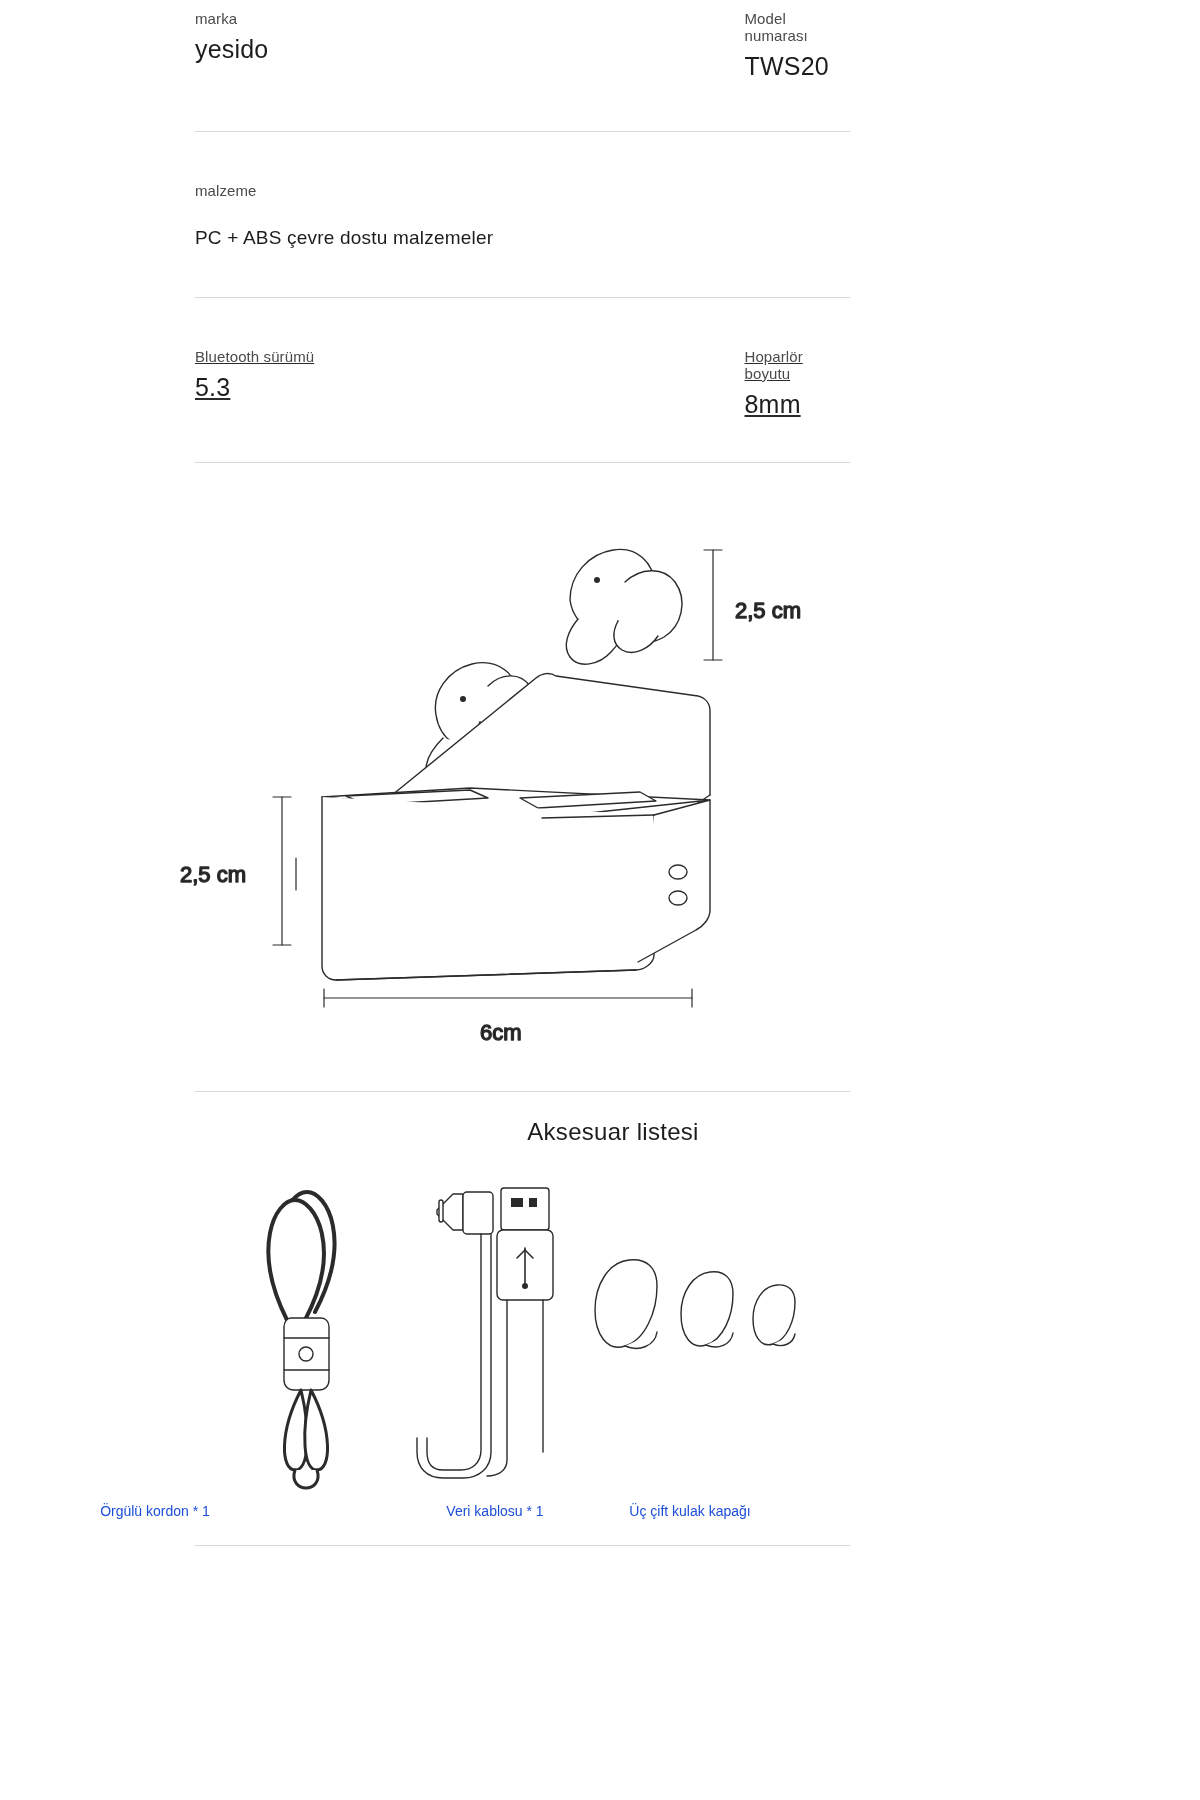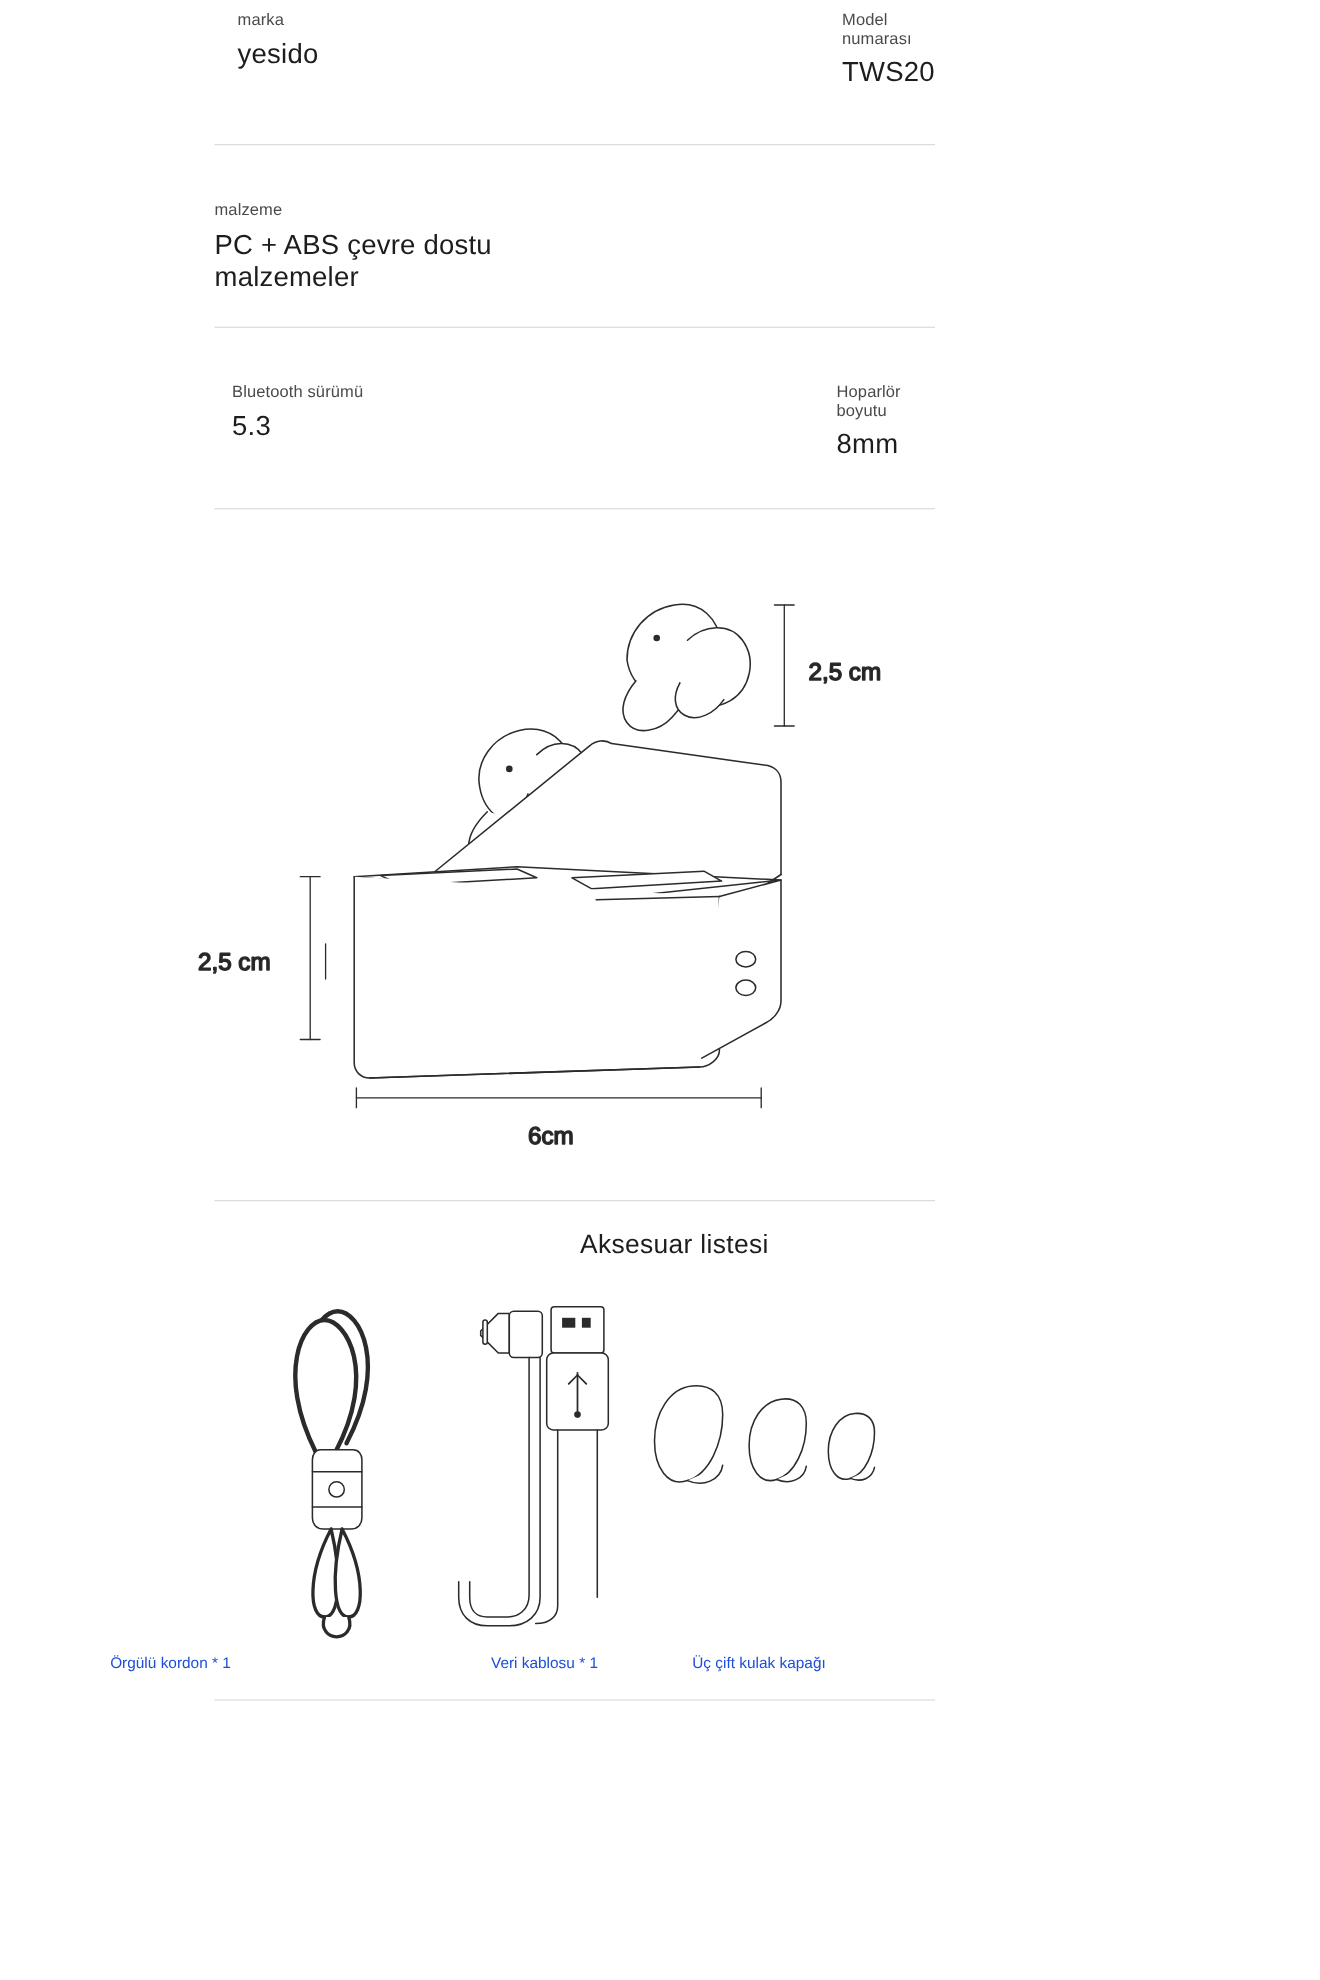--- a/index.html
+++ b/index.html
@@ -47,35 +47,35 @@
     letter-spacing: 0.1px;
   }
   .spec-value {
     font-size: 25px;
     color: #1d1d1d;
     font-weight: 400;
     margin-top: 8px;
     letter-spacing: 0.2px;
   }
   .spec-value.small {
-    font-size: 25px;
-    margin-top: 10px;
+    font-size: 19px;
+    margin-top: 28px;
   }
   .divider {
     height: 1px;
     background: #d7d7d7;
     width: 655px;
   }
 
   
-  #row1 { position: absolute; left: 0; top: 10px; width: 655px; margin-left: 21px; }
+  #row1 { position: absolute; left: 0; top: 10px; width: 655px; }
   #div1 { position: absolute; left: 0; top: 131px; }
   #row2 { position: absolute; left: 0; top: 182px; width: 655px; }
   #div2 { position: absolute; left: 0; top: 297px; }
-  #row3 { position: absolute; left: 16px; top: 348px; width: 655px; }
+  #row3 { position: absolute; left: 0; top: 348px; width: 655px; text-decoration: underline; }
   #div3 { position: absolute; left: 0; top: 462px; }
 
   
   .diagram {
     position: absolute;
     left: 170px;
     top: 500px;
     width: 720px;
     height: 580px;
   }

